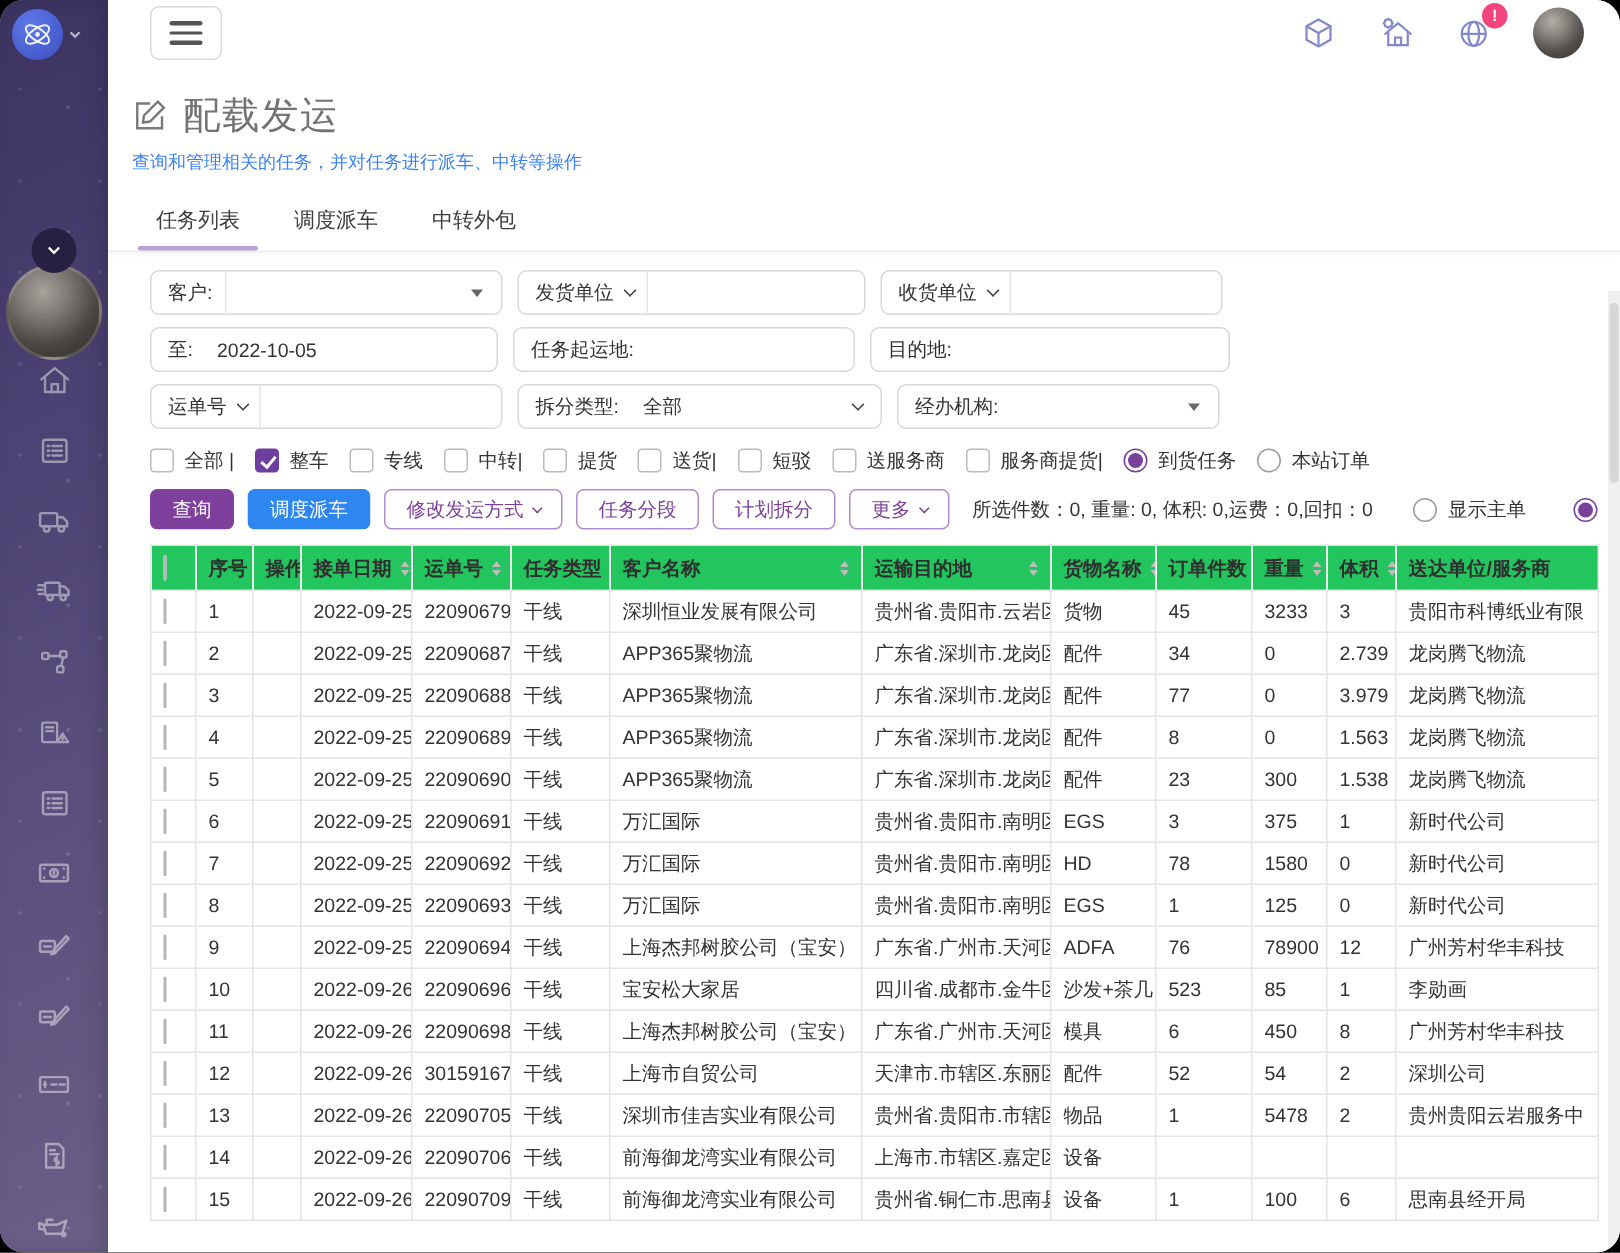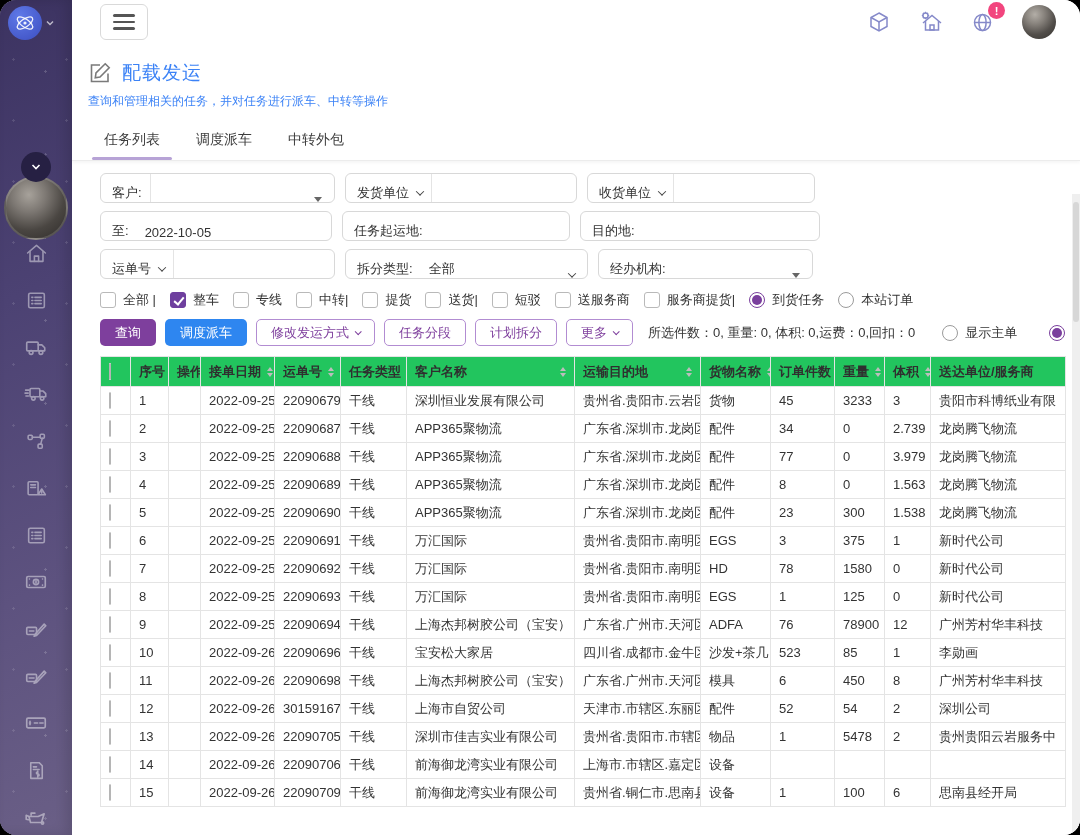--- a/index.html
+++ b/index.html
@@ -33,29 +33,29 @@
   .topbar-right { margin-left:auto; display:flex; align-items:center; gap:26px; padding-right:24px; }
   .tb-icon { position:relative; width:26px; height:26px; display:flex; align-items:center; justify-content:center; cursor:pointer; }
   .tb-badge { position:absolute; top:-7px; right:-9px; min-width:17px; height:17px; border-radius:50%; background:#f2457e; color:#fff; font-size:11px; font-weight:bold; display:flex; align-items:center; justify-content:center; }
   .tb-avatar { width:34px; height:34px; border-radius:50%;
     background:radial-gradient(circle at 38% 28%,#b3aea7 0%,#87827c 30%,#524e4a 62%,#35322f 100%); cursor:pointer; }
 
   
   .main { position:absolute; left:72px; top:44px; right:0; bottom:0; background:#fff; overflow:hidden; }
   .page-head { padding:16px 0 0 16px; }
   .title-row { display:flex; align-items:center; gap:10px; }
-  .page-title { font-size:19px; color:#3b82f6; font-weight:500; letter-spacing:1px; }
+  .page-title { font-size:25px; color:#737373; font-weight:500; letter-spacing:1px; }
   .page-sub { margin-top:7px; font-size:12px; color:#3b82f6; }
   .tabs { margin-top:12px; display:flex; gap:4px; padding-left:16px; border-bottom:1px solid #ececec; box-shadow:0 2px 3px rgba(0,0,0,.04); }
   .tab { position:relative; padding:9px 16px 11px; font-size:14px; color:#3d3d3d; cursor:pointer; }
   .tab.active::after { content:""; position:absolute; left:4px; right:4px; bottom:0; height:3px; background:#b7a3d6; border-radius:2px; }
 
   .filters { padding:12px 15px 0 28px; }
   .frow { display:flex; gap:10px; margin-bottom:8px; }
-  .fbox { height:30px; border:1px solid #d8d8d8; border-radius:6px; background:#fff; display:flex; align-items:flex-end; font-size:13px; color:#333; cursor:pointer; overflow:hidden; }
+  .fbox { height:30px; border:1px solid #d8d8d8; border-radius:6px; background:#fff; display:flex; align-items:center; font-size:13px; color:#333; cursor:pointer; overflow:hidden; }
   .fbox .lbl { padding:0 8px 0 11px; white-space:nowrap; display:flex; align-items:center; gap:8px; }
   .fbox .sep { width:1px; height:28px; background:#e4e4e4; }
   .fbox .val { padding:0 8px; white-space:nowrap; }
   .fbox .flex { flex:1; }
   .chev { display:inline-block; width:6px; height:6px; border-right:1.6px solid #444; border-bottom:1.6px solid #444; transform:rotate(45deg) translate(-1px,-1px); }
   .caret { width:0; height:0; border-left:4.5px solid transparent; border-right:4.5px solid transparent; border-top:5.5px solid #666; margin-right:12px; }
 
   .check-row { display:flex; align-items:center; gap:14px; margin:12px 0 10px; font-size:13px; color:#333; flex-wrap:nowrap; }
   .chk { display:flex; align-items:center; gap:7px; cursor:pointer; white-space:nowrap; }
   .chk .box { width:16px; height:16px; border:1.5px solid #b9b9b9; border-radius:3px; background:#fff; position:relative; }

